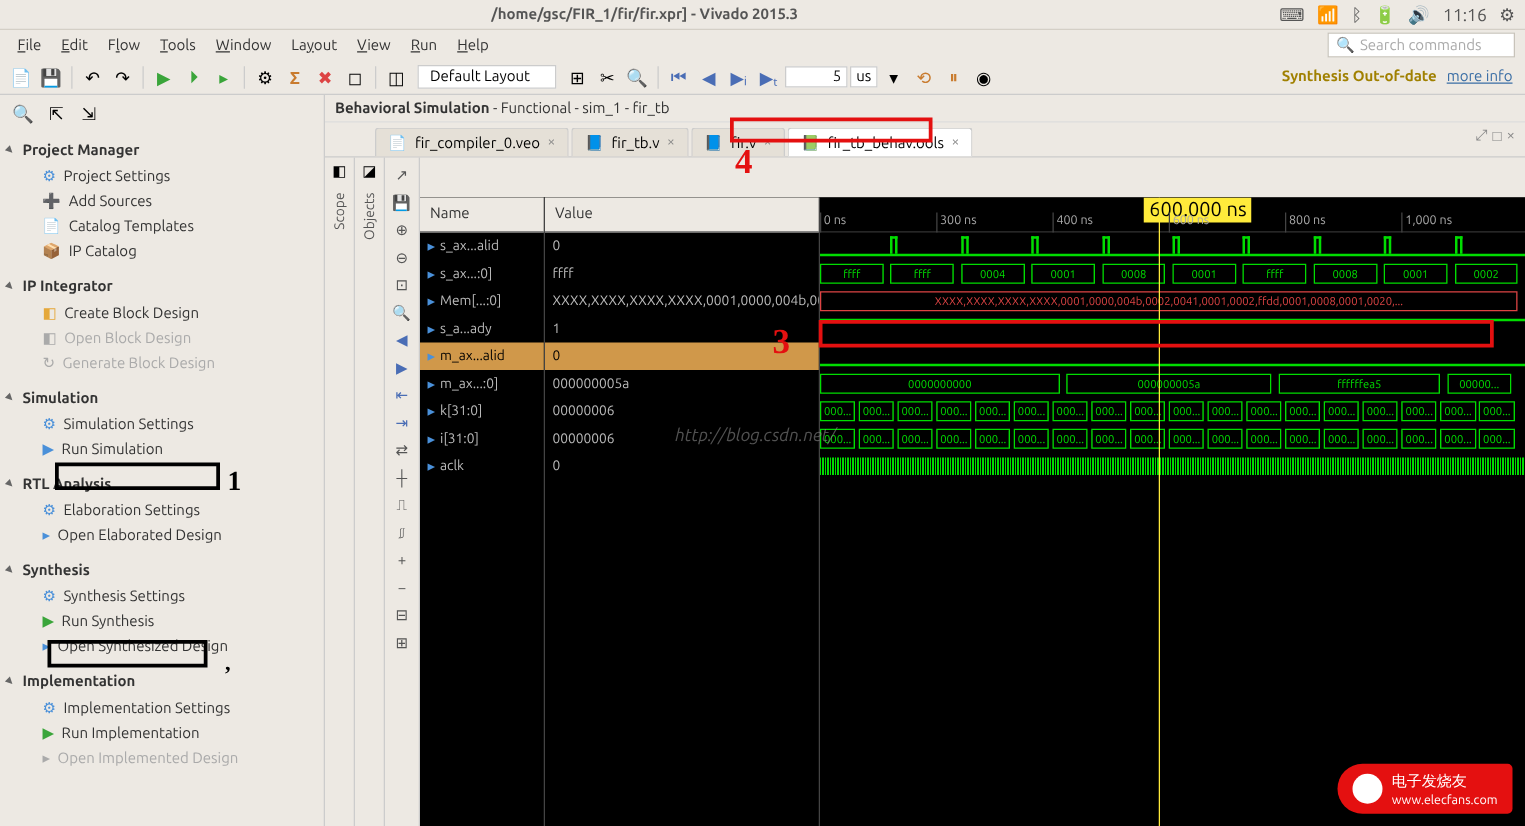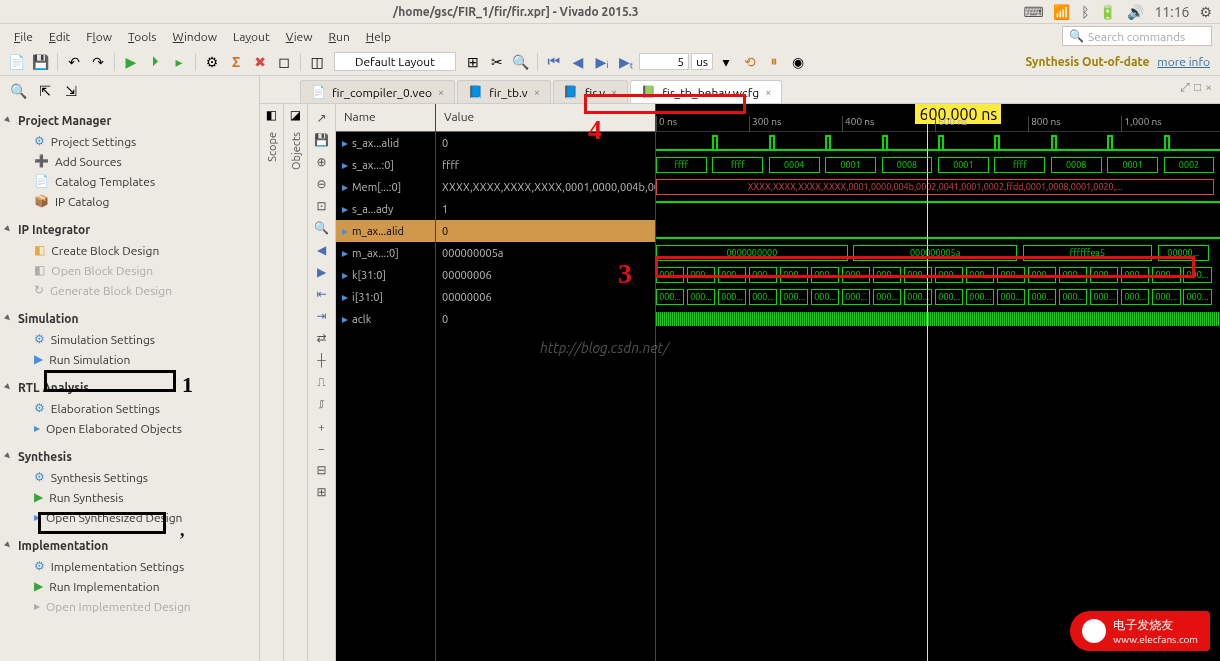--- a/index.html
+++ b/index.html
@@ -14,21 +14,21 @@
 
 .menu-bar { height: 24px; display: flex; align-items: center; padding: 0 8px; gap: 4px; background: #ede9e3; }
 .menu-bar .menu-item { padding: 2px 6px; color: #333; cursor: pointer; }
 .menu-bar .menu-item u { text-decoration: underline; }
 .search-box { margin-left: auto; border: 1px solid #c8c3ba; background: #fff; padding: 2px 6px; width: 150px; display: flex; gap: 4px; align-items: center; color: #aaa; }
 
 
 .toolbar { height: 28px; display: flex; align-items: center; padding: 0 6px; gap: 2px; background: #ede9e3; border-bottom: 1px solid #ccc; }
 .tool-btn { width: 22px; height: 22px; display: flex; align-items: center; justify-content: center; border: 1px solid transparent; cursor: pointer; font-size: 14px; }
 .tool-sep { width: 1px; height: 18px; background: #ccc; margin: 0 3px; }
-.layout-combo { border: 1px solid #ccc; background: #fff; padding: 2px 20px 2px 20px; margin: 0 4px; }
+.layout-combo { border: 1px solid #ccc; background: #fff; padding: 2px 20px 2px 9px; margin: 0 4px; }
 .synth-status { margin-left: auto; color: #a08000; font-weight: bold; padding-right: 6px; }
 .more-info { color: #3a6ea5; text-decoration: underline; padding-right: 4px; }
 .time-input { border: 1px solid #ccc; background: #fff; padding: 1px 4px; width: 50px; text-align: right; }
 .time-unit { border: 1px solid #ccc; background: #fff; padding: 1px 4px; }
 
 
 .main { display: flex; height: calc(100% - 76px); }
 
 
 .flow-nav { width: 260px; border-right: 1px solid #ccc; background: #ede9e3; display: flex; flex-direction: column; }
@@ -55,21 +55,21 @@
 .tab-close { color: #888; font-size: 11px; cursor: pointer; }
 .tab-controls { position: absolute; right: 8px; top: 4px; display: flex; gap: 4px; color: #888; }
 
 
 .wave-body { flex: 1; display: flex; min-height: 0; }
 .side-strip { width: 24px; background: #ede9e3; border-right: 1px solid #ccc; display: flex; flex-direction: column; align-items: center; gap: 2px; padding-top: 4px; }
 .side-label { writing-mode: vertical-rl; transform: rotate(180deg); font-size: 11px; color: #555; padding: 8px 0; }
 .wave-toolbar { width: 28px; background: #ede9e3; border-right: 1px solid #ccc; display: flex; flex-direction: column; gap: 2px; padding: 4px 2px; align-items: center; }
 .wave-toolbar .wbtn { width: 20px; height: 20px; cursor: pointer; display: flex; align-items: center; justify-content: center; font-size: 12px; color: #555; }
 
-.wave-main { flex: 1; display: flex; background: #000; min-width: 0; }
+.wave-main { flex: 1; display: flex; background: #000; min-width: 0; margin-top: 32px; }
 .signal-names { width: 100px; background: #000; color: #bbb; border-right: 1px solid #444; }
 .signal-values { width: 220px; background: #000; color: #bbb; border-right: 1px solid #444; }
 .col-header { background: #ede9e3; color: #333; padding: 6px 8px; border-bottom: 1px solid #666; font-weight: normal; height: 28px; }
 .sig-row { padding: 4px 6px; height: 22px; white-space: nowrap; overflow: hidden; font-size: 11px; display: flex; align-items: center; gap: 4px; }
 .sig-row.sel { background: #d0984a; color: #000; }
 
 .wave-canvas { flex: 1; background: #000; position: relative; overflow: hidden; }
 .time-ruler { height: 28px; background: #000; color: #ccc; position: relative; border-bottom: 1px solid #333; }
 .ruler-mark { position: absolute; top: 12px; font-size: 10px; color: #aaa; border-left: 1px solid #444; padding-left: 2px; height: 16px; }
 .cursor-marker { position: absolute; top: 0; background: #ffeb3b; color: #000; font-size: 16px; padding: 1px 4px; }
@@ -215,21 +215,21 @@
           </div>
         </div>
         <div class="tree-section">
           <div class="tree-title">RTL Analysis</div>
           <div class="tree-item">
             <span style="color: rgb(74, 144, 217);">⚙</span>
             <span>Elaboration Settings</span>
           </div>
           <div class="tree-item">
             <span style="color: rgb(74, 144, 217);">▸</span>
-            <span>Open Elaborated Objects</span>
+            <span>Open Elaborated Design</span>
           </div>
         </div>
         <div class="tree-section">
           <div class="tree-title">Synthesis</div>
           <div class="tree-item">
             <span style="color: rgb(74, 144, 217);">⚙</span>
             <span>Synthesis Settings</span>
           </div>
           <div class="tree-item">
             <span style="color: rgb(58, 165, 58);">▶</span>
@@ -252,39 +252,42 @@
           </div>
           <div class="tree-item disabled">
             <span style="color: rgb(170, 170, 170);">▸</span>
             <span>Open Implemented Design</span>
           </div>
         </div>
       </div>
   </div>
 
   <div class="right-area">
+    <div class="sim-header">
+      <b>Behavioral Simulation</b><span> - Functional - sim_1 - fir_tb</span>
+    </div>
     <div class="tab-strip" id="tab-strip">
       <div class="tab">
           <span>📄</span>
           <span>fir_compiler_0.veo</span>
           <span class="tab-close">×</span>
         </div>
         <div class="tab">
           <span>📘</span>
           <span>fir_tb.v</span>
           <span class="tab-close">×</span>
         </div>
         <div class="tab">
           <span>📘</span>
           <span>fir.v</span>
           <span class="tab-close">×</span>
         </div>
         <div class="tab active">
           <span>📗</span>
-          <span>fir_tb_behav.wcfg</span>
+          <span>fir_tb_behav.ools</span>
           <span class="tab-close">×</span>
         </div>
         <div class="tab-controls">
         <span>⤢</span>
         <span>□</span>
         <span>×</span>
       </div>
     </div>
 
     <div class="wave-body">

